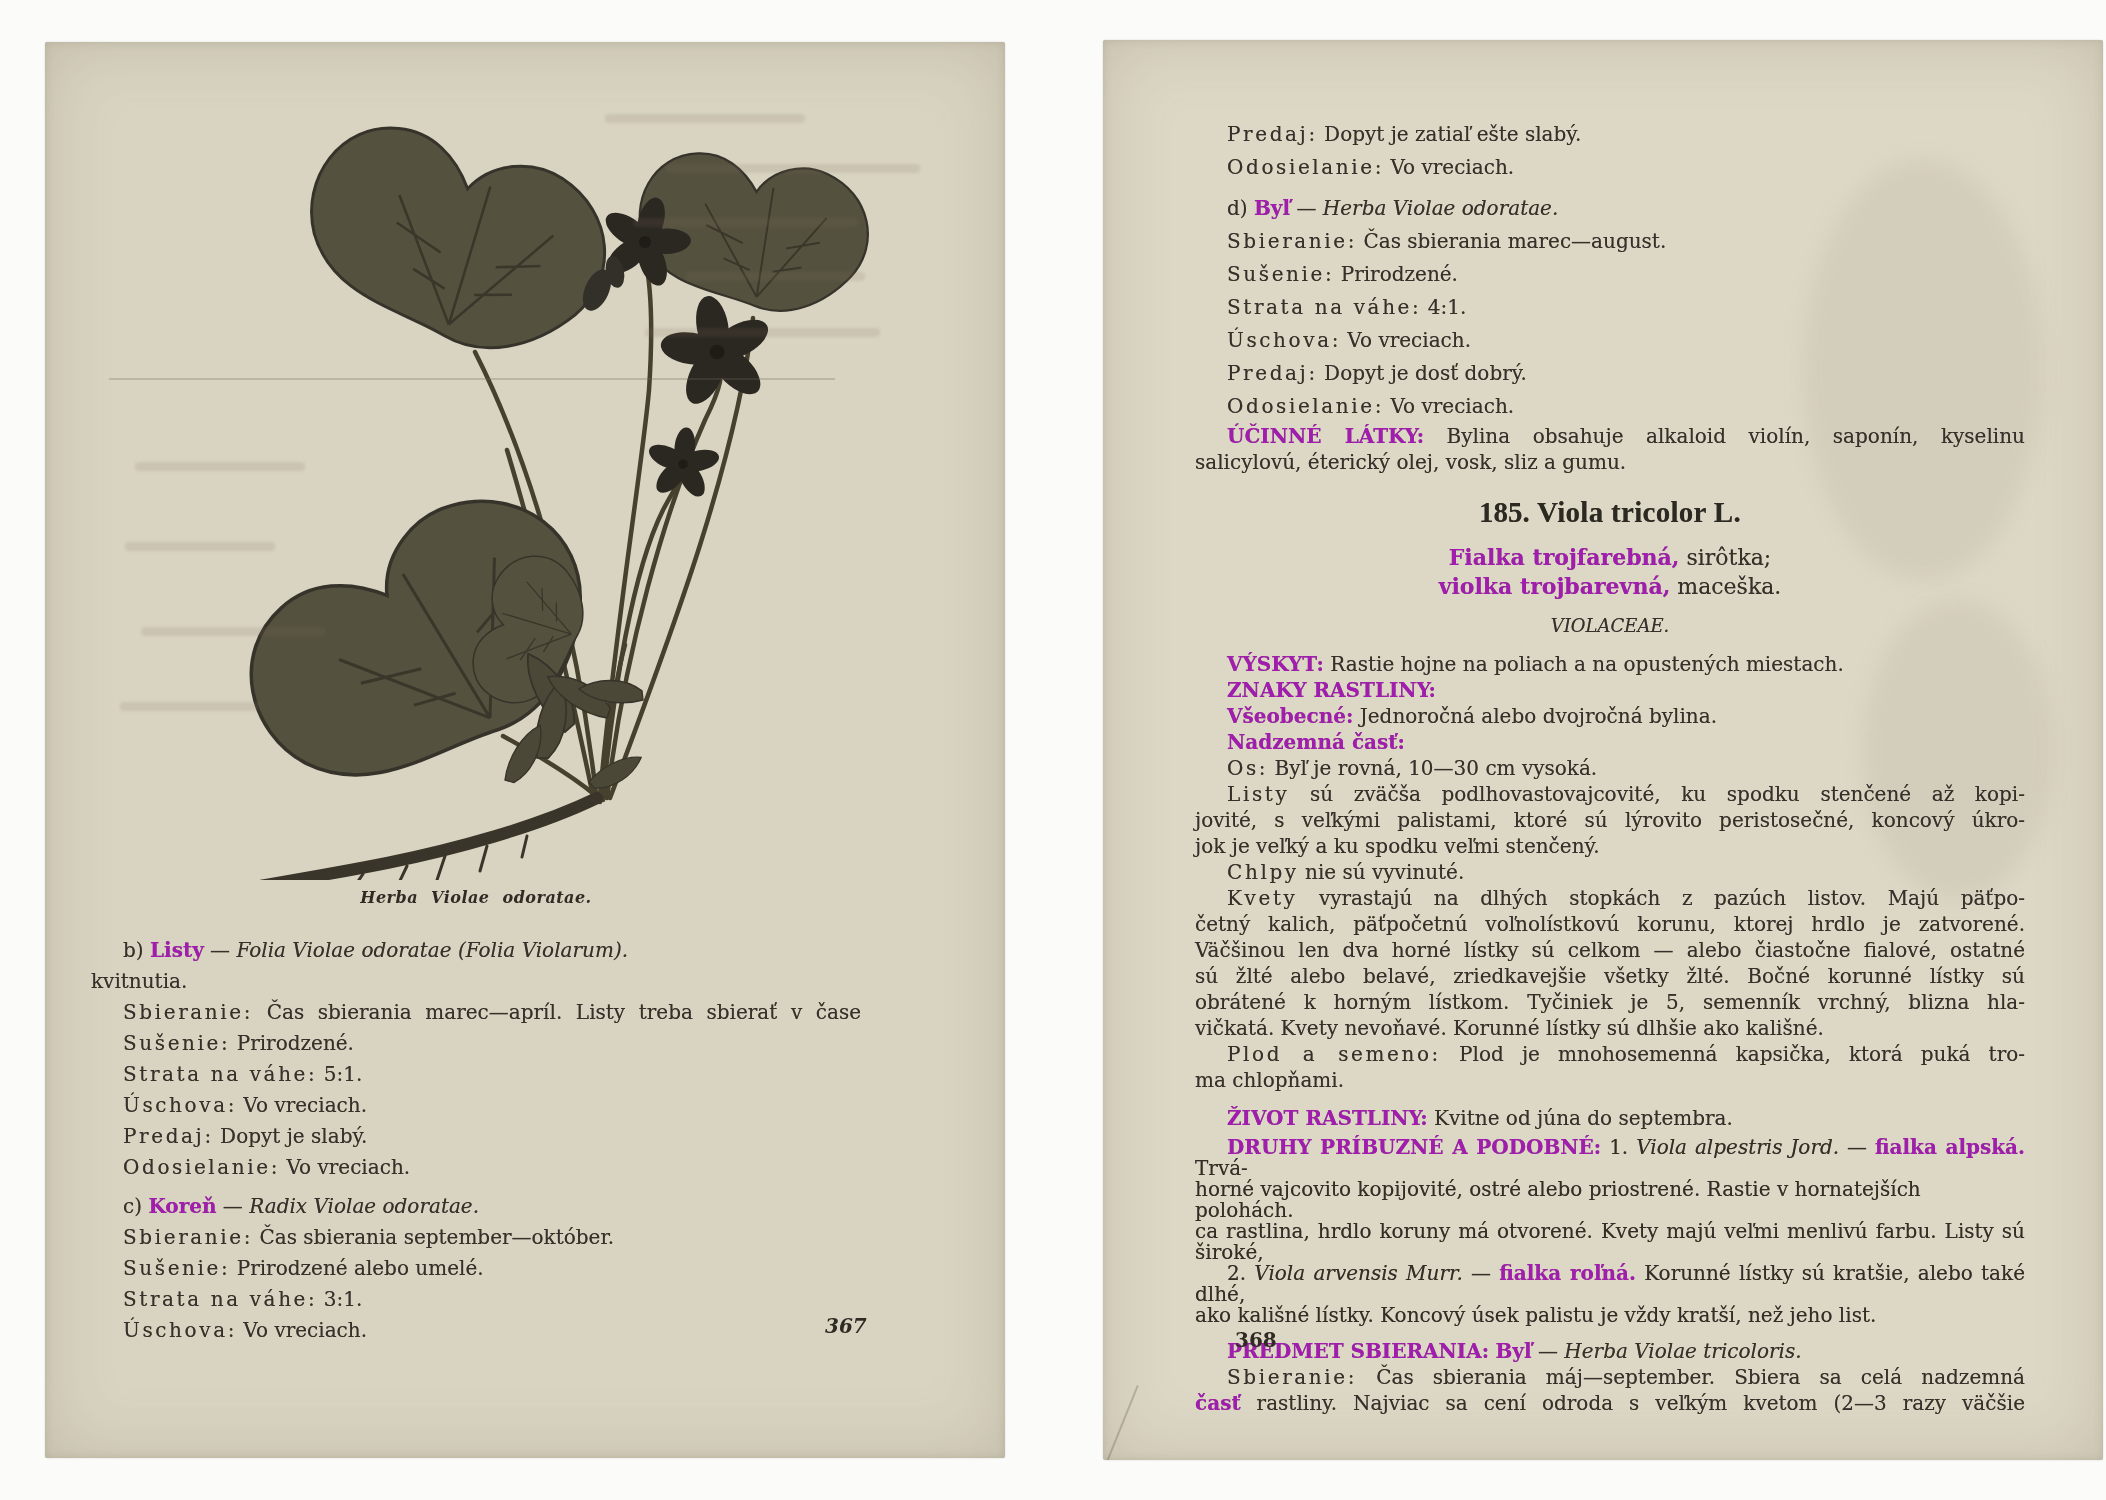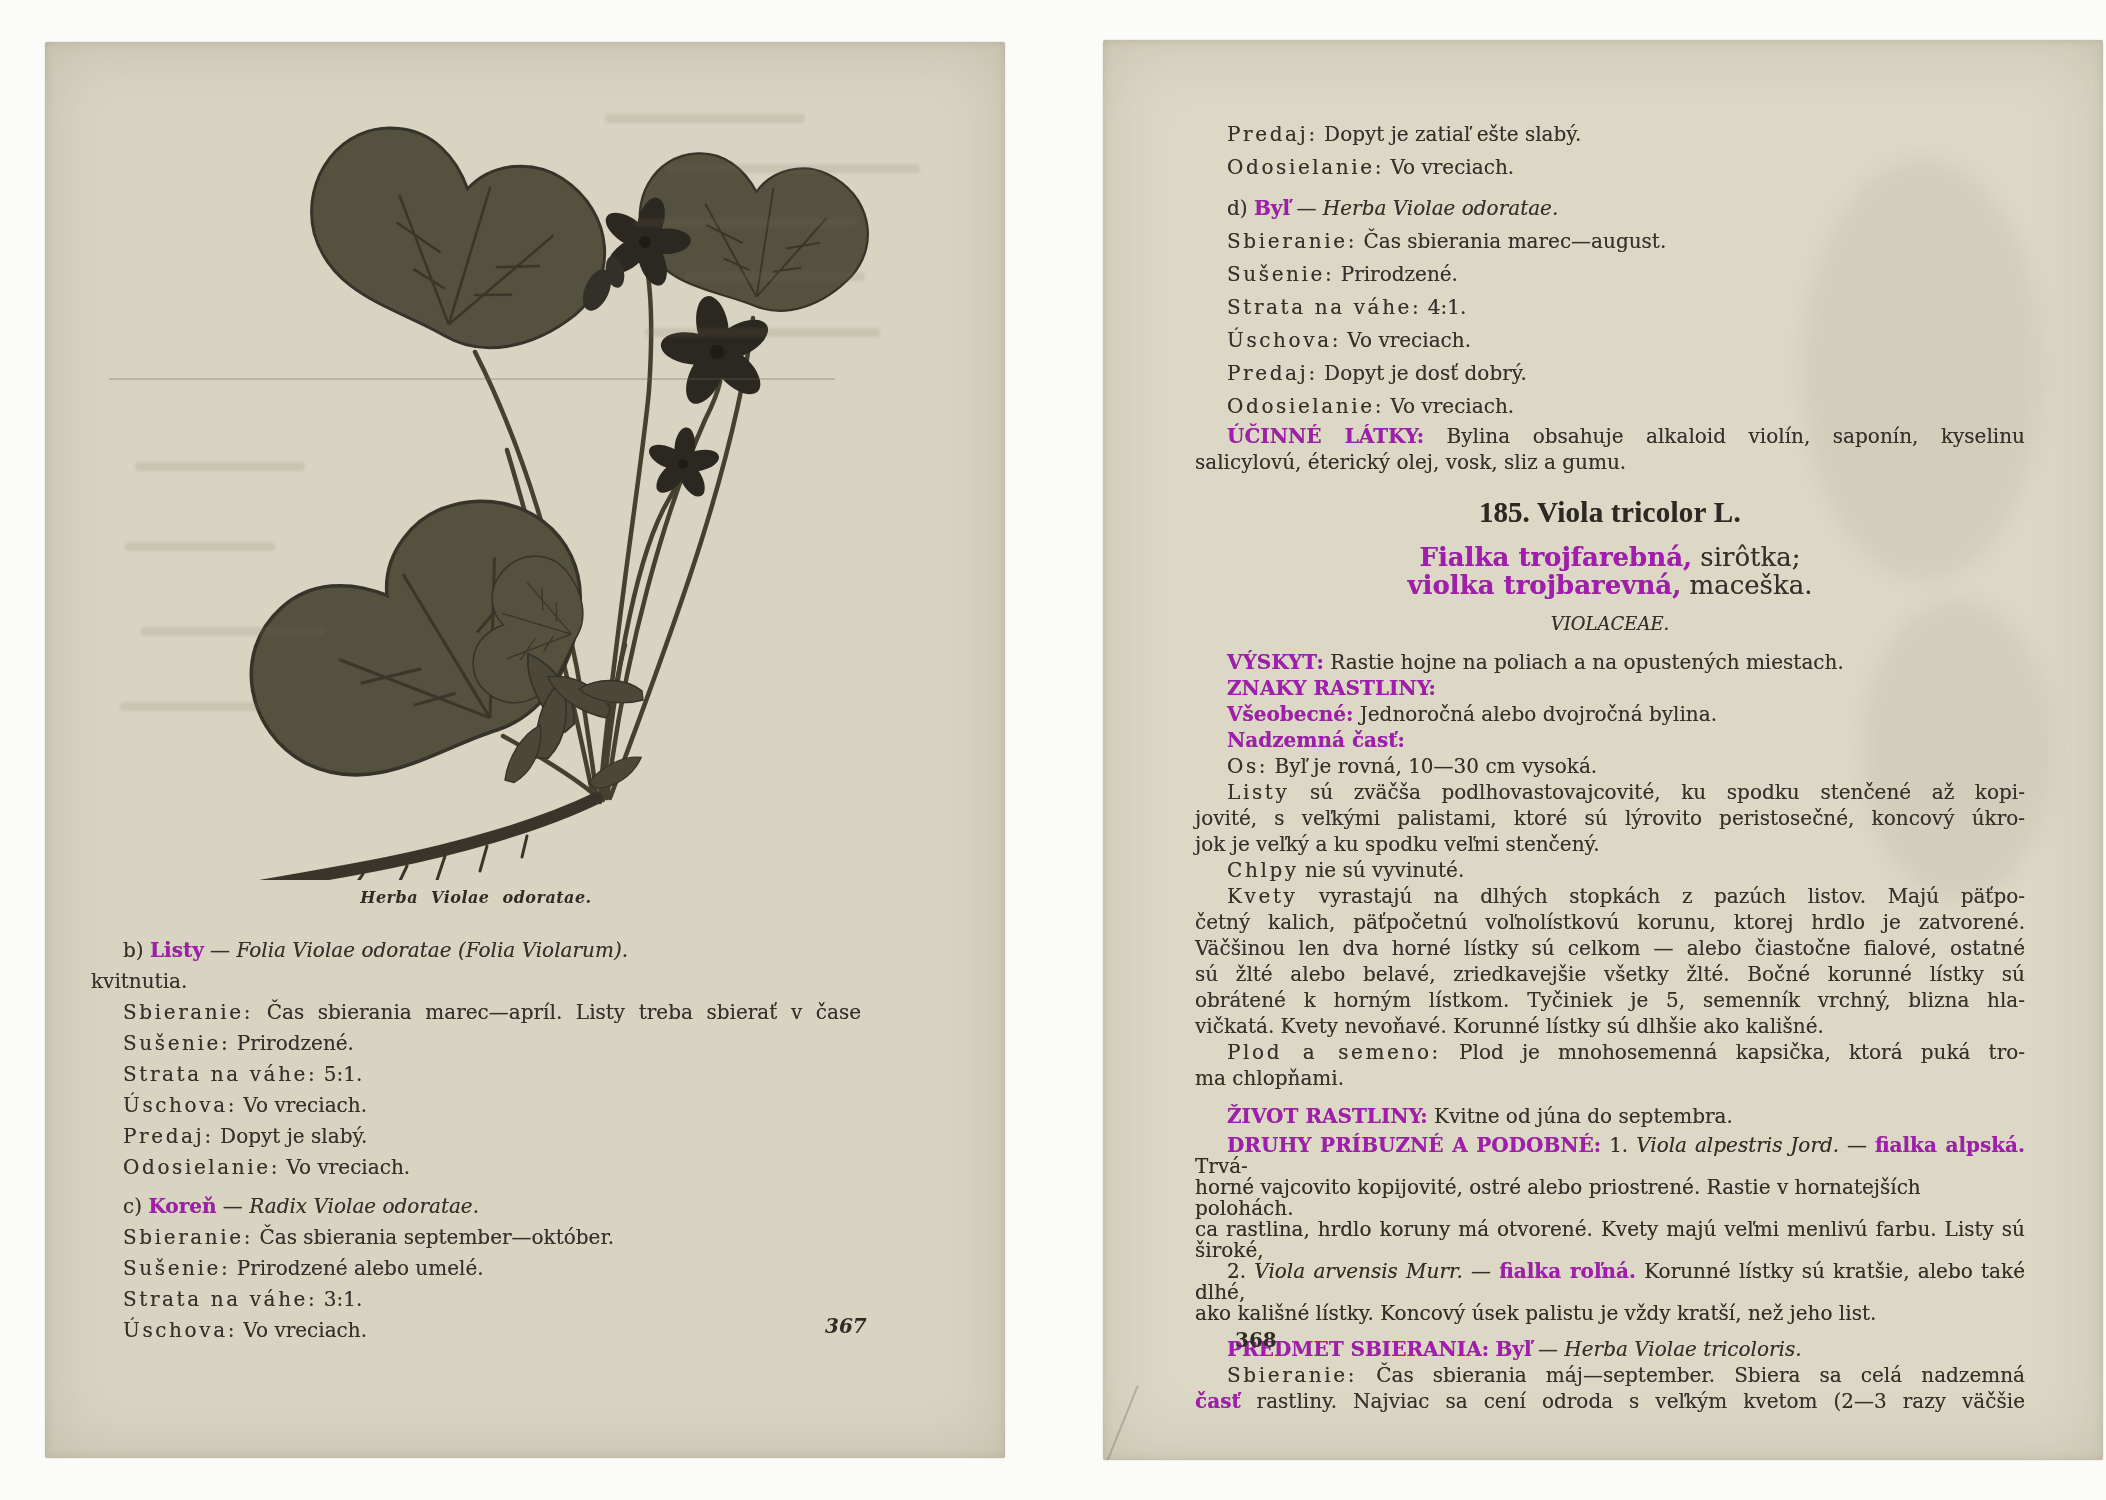--- a/index.html
+++ b/index.html
@@ -18,21 +18,21 @@
 
   .ln{font-size:20px;line-height:26px;color:#35312a;text-shadow:0 0 .5px rgba(46,42,34,.55);}
   #page-left .ln{line-height:31px;}
   #page-right .lg{line-height:33px;}
   .ind{text-indent:32px;}
   .j{text-align:justify;text-align-last:justify;}
   .c{text-align:center;text-indent:0;}
   .gt{margin-top:8px;} .gt0{margin-top:6px;} .gt1{margin-top:12px;} .gt2{margin-top:18px;}
   .sm{font-size:20px;line-height:21px;color:#322e26;}
   .h1{font-size:29px;line-height:38px;font-weight:bold;color:#2c2922;font-family:Liberation Serif, serif;}
-  .sub{font-size:26px;line-height:28px;}
+  .sub{font-size:22px;line-height:28px;}
   .fam{font-size:18px;line-height:26px;}
   .sp{letter-spacing:.13em;}
   .b{font-weight:bold;color:#a21caf;}
   .i{font-style:italic;}
   .hnum{font-weight:bold;}
   .hname{font-weight:bold;letter-spacing:.01em;}
 
   .textcol{position:absolute;}
   #left-text{left:46px;top:893px;width:770px;}
   #right-text{left:92px;top:78px;width:830px;}

